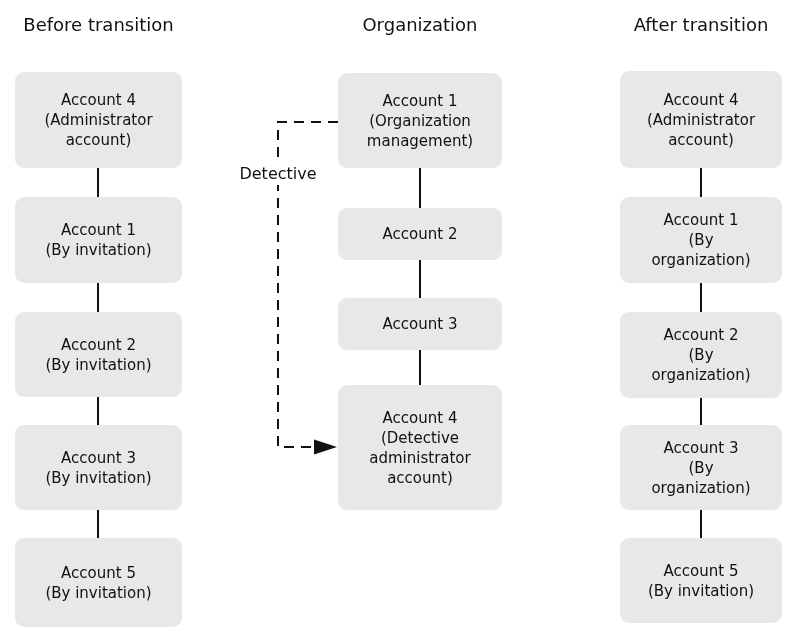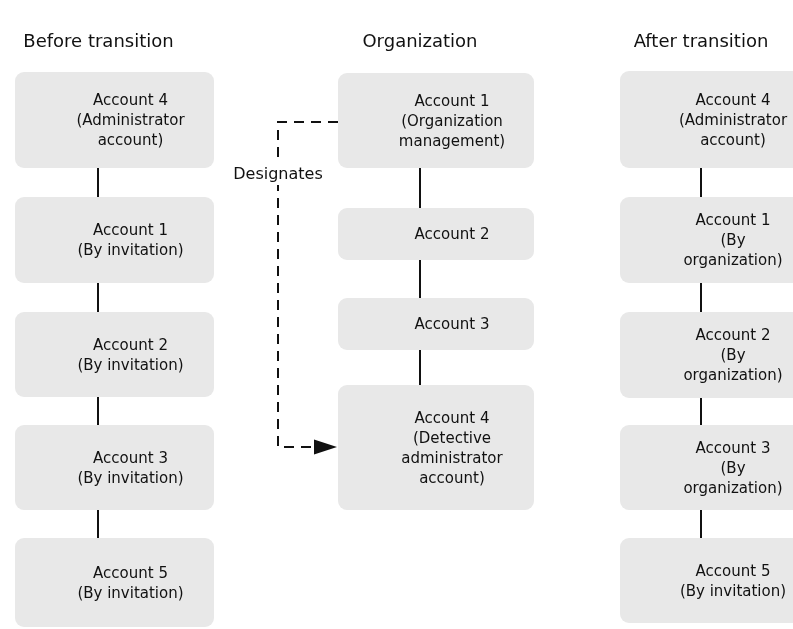--- a/index.html
+++ b/index.html
@@ -10,41 +10,40 @@
   }
   .canvas {
     position: relative;
     width: 793px;
     height: 629px;
     background: #ffffff;
     overflow: hidden;
   }
   .col-title {
     position: absolute;
-    top: 28px;
+    top: 12px;
     height: 26px;
     font-size: 18px;
     line-height: 26px;
     color: #111111;
     text-align: center;
     white-space: nowrap;
   }
   .box {
     position: absolute;
     background: #e8e8e8;
     border-radius: 9px;
     display: flex;
     align-items: center;
     justify-content: center;
     text-align: center;
     font-size: 15px;
     line-height: 20px;
     color: #111111;
     white-space: pre-line;
-    padding-left: 32px;
   }
   .connector {
     position: absolute;
     width: 2px;
     background: #111111;
   }
   .overlay {
     position: absolute;
     left: 0;
     top: 0;
@@ -120,15 +119,15 @@
   <div class="connector" style="left:700px; top:168px; height:29px;"></div>
   <div class="connector" style="left:700px; top:283px; height:29px;"></div>
   <div class="connector" style="left:700px; top:398px; height:27px;"></div>
   <div class="connector" style="left:700px; top:510px; height:28px;"></div>
 
   <svg class="overlay" width="793" height="629" viewBox="0 0 793 629">
     <path d="M 338 122 L 278 122 L 278 447 L 314 447" fill="none" stroke="#111111" stroke-width="2" stroke-dasharray="10 7"></path>
     <polygon points="337,447 314,439.5 314,454.5" fill="#111111"></polygon>
   </svg>
 
-  <div class="designates-label">Designates</div>
+  <div class="designates-label">Detective</div>
 
 </div>
 
 </body></html>

